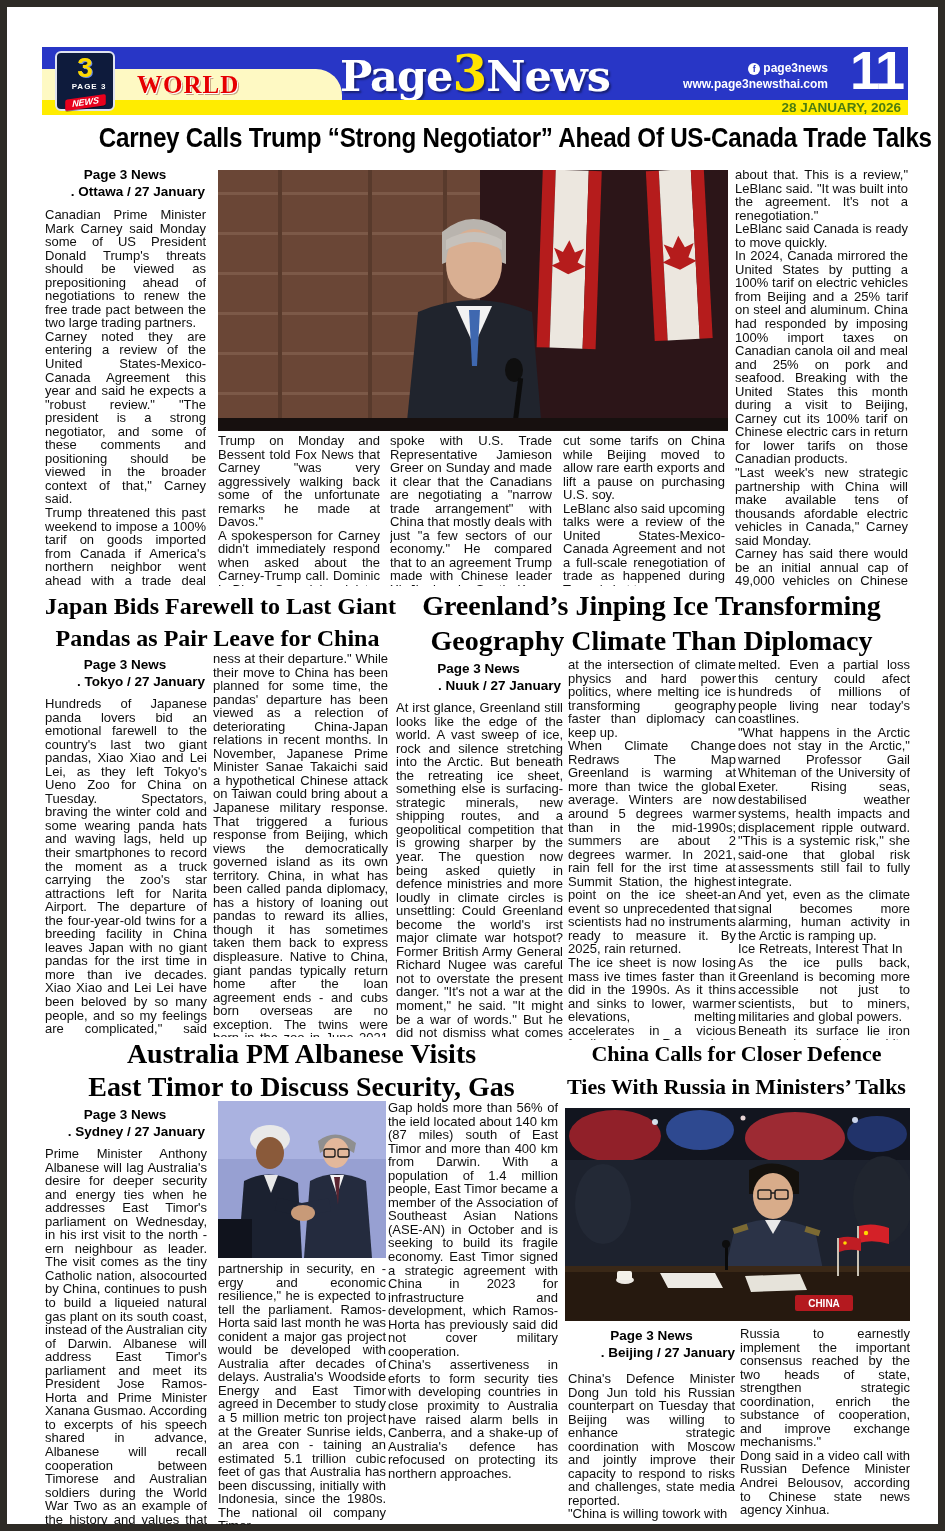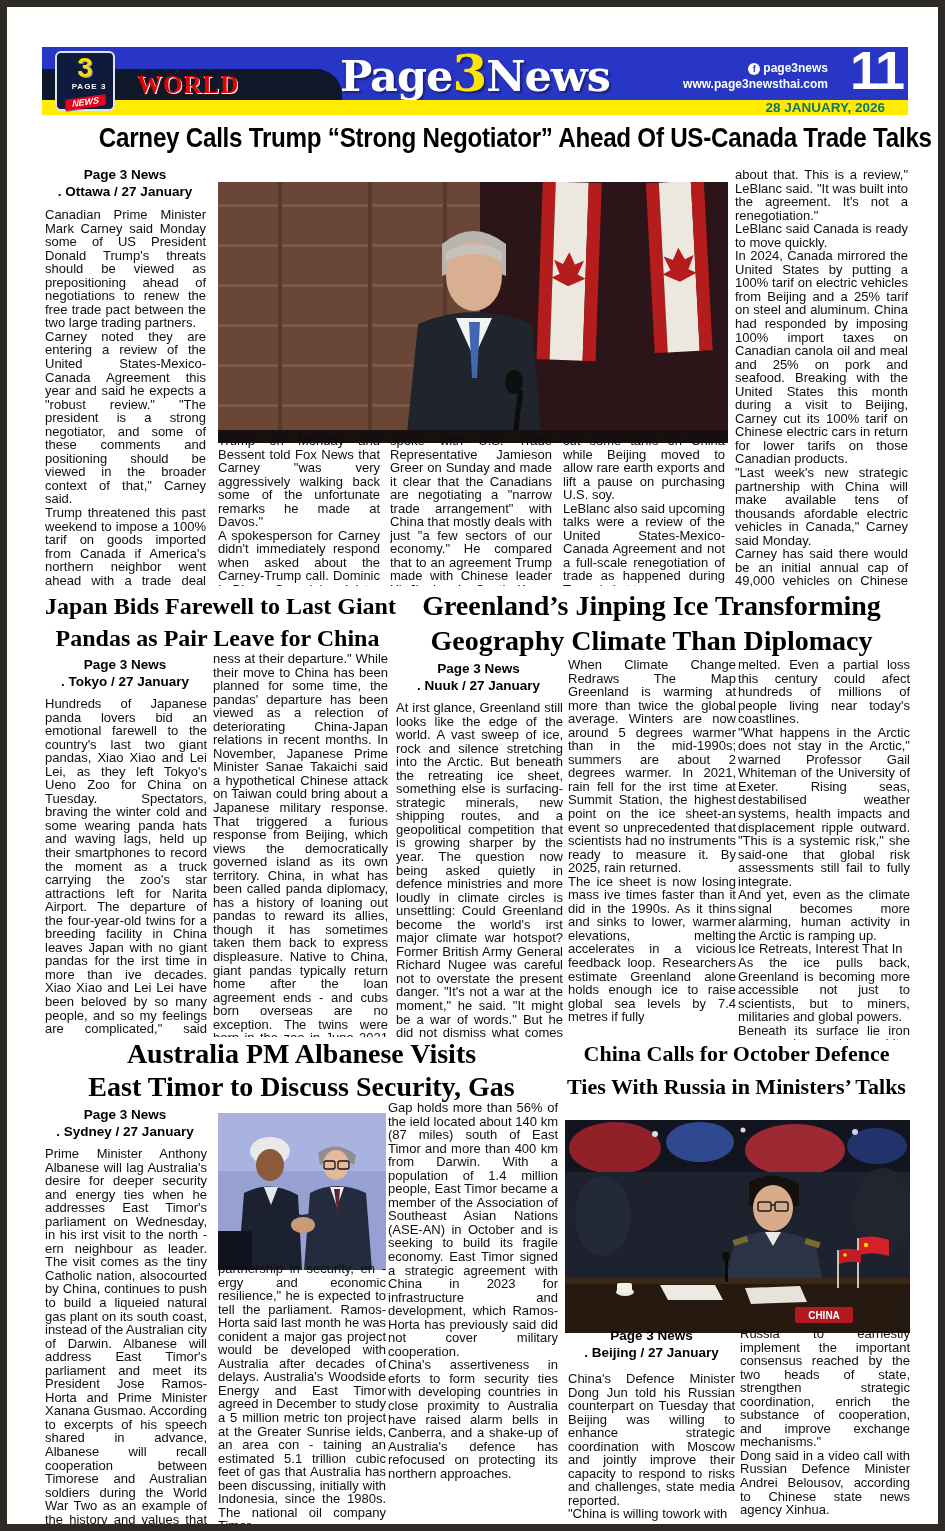--- a/index.html
+++ b/index.html
@@ -7,24 +7,24 @@
     position:relative; width:945px; height:1531px; background:#ffffff;
     box-shadow: inset 0 0 0 7px #2e2b26;
     font-family:"Liberation Sans", sans-serif; overflow:hidden;
   }
   .abs { position:absolute; }
 
   
   .banner { position:absolute; left:42px; top:47px; width:866px; height:68px; background:#2836c6; }
   .date-strip {
     position:absolute; left:0; right:0; bottom:0; height:15px; background:#ffec00;
-    text-align:right; font:700 13.5px/15px "Liberation Sans", sans-serif; color:#0f766e;
-    padding-right:23px; box-sizing:border-box;
-  }
-  .world-patch { position:absolute; left:0; bottom:15px; width:300px; height:31px; background:#0f172a; border-top-right-radius:26px; }
+    text-align:right; font:700 13.5px/15px "Liberation Sans", sans-serif; color:#4d7c0f;
+    padding-right:7px; box-sizing:border-box;
+  }
+  .world-patch { position:absolute; left:0; bottom:15px; width:300px; height:31px; background:#fef9c3; border-top-right-radius:26px; }
   .world-text {
     margin-left:95px; display:inline-block; font-family:"Liberation Serif", serif; font-weight:700;
     font-size:25px; line-height:31px; color:#e60000; letter-spacing:1px;
     text-shadow:1px 1px 0 #ffffff, 2px 2px 0 rgba(90,0,0,.35);
   }
   .logo-box {
     position:absolute; left:13px; top:4px; width:60px; height:60px; background:#0e1b3c;
     border:2px solid #dfe3f0; border-radius:6px; box-sizing:border-box; text-align:center; z-index:3;
   }
   .logo-3 { display:block; font:700 28px/28px "Liberation Sans", sans-serif; color:#ffd900; margin-top:1px; text-shadow:1px 1px 0 #6d8fe8; }
@@ -49,24 +49,24 @@
 
   
   .lead-head { text-align:center; font-weight:700; color:#000; }
   .lead-head > span { display:inline-block; white-space:nowrap; font-size:27.5px; line-height:38px; transform:scaleX(.88); transform-origin:center; letter-spacing:-.3px; }
   .serif-head { font-family:"Liberation Serif", serif; font-weight:700; color:#000; text-align:center; }
   .serif-head span { display:block; white-space:nowrap; }
 
   
   .byline { font:700 13.5px/17px "Liberation Sans", sans-serif; color:#000; }
   .byline .b1 { display:block; text-align:center; }
-  .byline .b2 { display:block; text-align:center; }
+  .byline .b2 { display:block; text-align:right; }
   .col { overflow:hidden; }
   .col p { margin:0; text-align:justify; font-size:13px; line-height:13.55px; color:#0e0e0e; }
-  .photo { overflow:hidden;margin-top:12px; }
+  .photo { overflow:hidden; }
   .photo svg { display:block; width:100%; height:100%; }
 </style>
 </head>
 <body>
 
 <div class="sheet">
 
   <div class="banner">
     <div class="world-patch">
       <span class="world-text">WORLD</span>
@@ -180,20 +180,21 @@
     <span>Geography Climate Than Diplomacy</span>
   </div>
   <div class="abs byline" style="left:396px;top:660px;width:165px">
     <span class="b1">Page 3 News</span>
     <span class="b2">. Nuuk / 27 January</span>
   </div>
   <div class="abs col" style="left:396px;top:701px;width:167px;height:338px">
       <p>At irst glance, Greenland still looks like the edge of the world. A vast sweep of ice, rock and silence stretching into the Arctic. But beneath the retreating ice sheet, something else is surfacing- strategic minerals, new shipping routes, and a geopolitical competition that is growing sharper by the year. The question now being asked quietly in defence ministries and more loudly in climate circles is unsettling: Could Greenland become the world's irst major climate war hotspot? Former British Army General Richard Nugee was careful not to overstate the present danger. "It's not a war at the moment," he said. "It might be a war of words." But he did not dismiss what comes next. "Could it be the irst climate war? It could be." That possibility lies</p>
     </div>
   <div class="abs col" style="left:568px;top:658px;width:168px;height:382px">
+      <p>at the intersection of climate physics and hard power politics, where melting ice is transforming geography faster than diplomacy can keep up.</p>
       <p>When Climate Change Redraws The Map Greenland is warming at more than twice the global average. Winters are now around 5 degrees warmer than in the mid-1990s; summers are about 2 degrees warmer. In 2021, rain fell for the irst time at Summit Station, the highest point on the ice sheet-an event so unprecedented that scientists had no instruments ready to measure it. By 2025, rain returned.</p>
       <p>The ice sheet is now losing mass ive times faster than it did in the 1990s. As it thins and sinks to lower, warmer elevations, melting accelerates in a vicious feedback loop. Researchers estimate Greenland alone holds enough ice to raise global sea levels by 7.4 metres if fully</p>
     </div>
   <div class="abs col" style="left:738px;top:658px;width:172px;height:382px">
       <p>melted. Even a partial loss this century could afect hundreds of millions of people living near today's coastlines.</p>
       <p>"What happens in the Arctic does not stay in the Arctic," warned Professor Gail Whiteman of the University of Exeter. Rising seas, destabilised weather systems, health impacts and displacement ripple outward. "This is a systemic risk," she said-one that global risk assessments still fail to fully integrate.</p>
       <p>And yet, even as the climate signal becomes more alarming, human activity in the Arctic is ramping up.</p>
       <p>Ice Retreats, Interest That In</p>
       <p>As the ice pulls back, Greenland is becoming more accessible not just to scientists, but to miners, militaries and global powers.</p>
       <p>Beneath its surface lie iron ore, uranium, gold, graphite, oil, and, most importantly, rare earth elements.</p>
@@ -235,21 +236,21 @@
 
   <div class="abs col" style="left:218px;top:1262px;width:168px;height:263px">
       <p>partnership in security, en - ergy and economic resilience," he is expected to tell the parliament. Ramos-Horta said last month he was conident a major gas project would be developed with Australia after decades of delays. Australia's Woodside Energy and East Timor agreed in December to study a 5 million metric ton project at the Greater Sunrise ields, an area con - taining an estimated 5.1 trillion cubic feet of gas that Australia has been discussing, initially with Indonesia, since the 1980s. The national oil company Timor</p>
     </div>
   <div class="abs col" style="left:388px;top:1101px;width:170px;height:424px">
       <p>Gap holds more than 56% of the ield located about 140 km (87 miles) south of East Timor and more than 400 km from Darwin. With a population of 1.4 million people, East Timor became a member of the Association of Southeast Asian Nations (ASE-AN) in October and is seeking to build its fragile economy. East Timor signed a strategic agreement with China in 2023 for infrastructure and development, which Ramos-Horta has previously said did not cover military cooperation.</p>
       <p>China's assertiveness in eforts to form security ties with developing countries in close proximity to Australia have raised alarm bells in Canberra, and a shake-up of Australia's defence has refocused on protecting its northern approaches.</p>
     </div>
 
   <div class="abs serif-head" style="left:563px;top:1037px;width:347px;font-size:22px;line-height:33px">
-    <span>China Calls for October Defence</span>
+    <span>China Calls for Closer Defence</span>
     <span>Ties With Russia in Ministers’ Talks</span>
   </div>
 
   <div class="abs photo" style="left:565px;top:1108px;width:345px;height:213px">
     <svg viewBox="0 0 345 213" preserveAspectRatio="none">
       <rect width="345" height="213" fill="#12151f"></rect>
       <ellipse cx="50" cy="28" rx="46" ry="26" fill="#a8222c" opacity=".85"></ellipse>
       <ellipse cx="135" cy="22" rx="34" ry="20" fill="#3a5fc0" opacity=".7"></ellipse>
       <ellipse cx="230" cy="30" rx="50" ry="26" fill="#c03038" opacity=".8"></ellipse>
       <ellipse cx="312" cy="26" rx="30" ry="18" fill="#28408a" opacity=".7"></ellipse>

